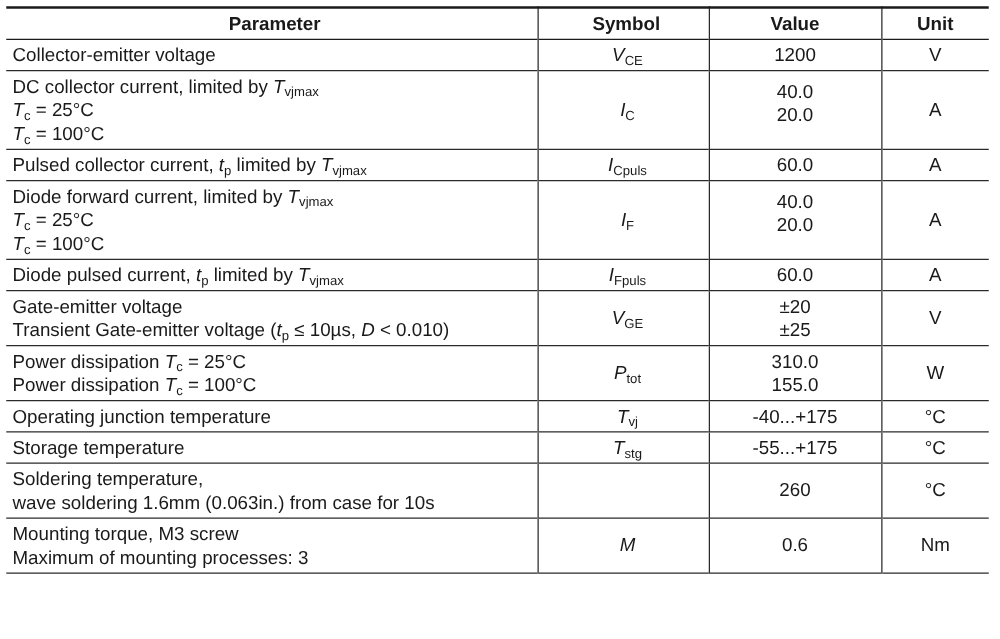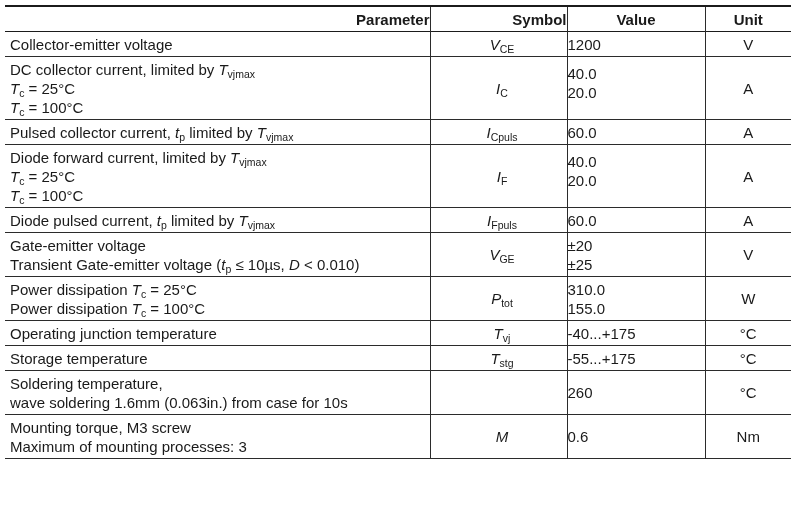--- a/index.html
+++ b/index.html
@@ -11,26 +11,26 @@
   table{
     position:absolute;left:5px;top:5px;width:786px;
     border-collapse:collapse;table-layout:fixed;
     font-size:15px;
     border-top:2px solid #1b1b1b;
     border-bottom:1.6px solid #1b1b1b;
   }
   thead tr{border-bottom:1.8px solid #1b1b1b;}
   tbody tr{border-bottom:1.4px solid #2b2b2b;}
   th,td{vertical-align:middle;padding:2.5px 0;line-height:19px;overflow:hidden;}
-  th{font-weight:bold;text-align:right;padding-left:5px;}
+  th{font-weight:bold;text-align:center;padding-left:5px;}
   th.center{text-align:center;padding-left:0;margin-left:29px;}
   .bl{border-left:1.4px solid #2b2b2b;}
   .param-cell{padding-left:5px;padding-right:4px;text-align:left;}
   .symbol-cell{padding-left:7px;text-align:center;}
-  .value-cell{}
+  .value-cell{text-align:center;}
   .unit-cell{text-align:center;}
   .vbottom{vertical-align:bottom;padding-bottom:17px;}
   .line{line-height:19px;}
   i{font-style:italic;}
   sub{font-size:10.5px;line-height:0;vertical-align:-3px;}
   sup{font-size:10px;line-height:0;vertical-align:5px;}
 </style>
 </head>
 <body>
 

